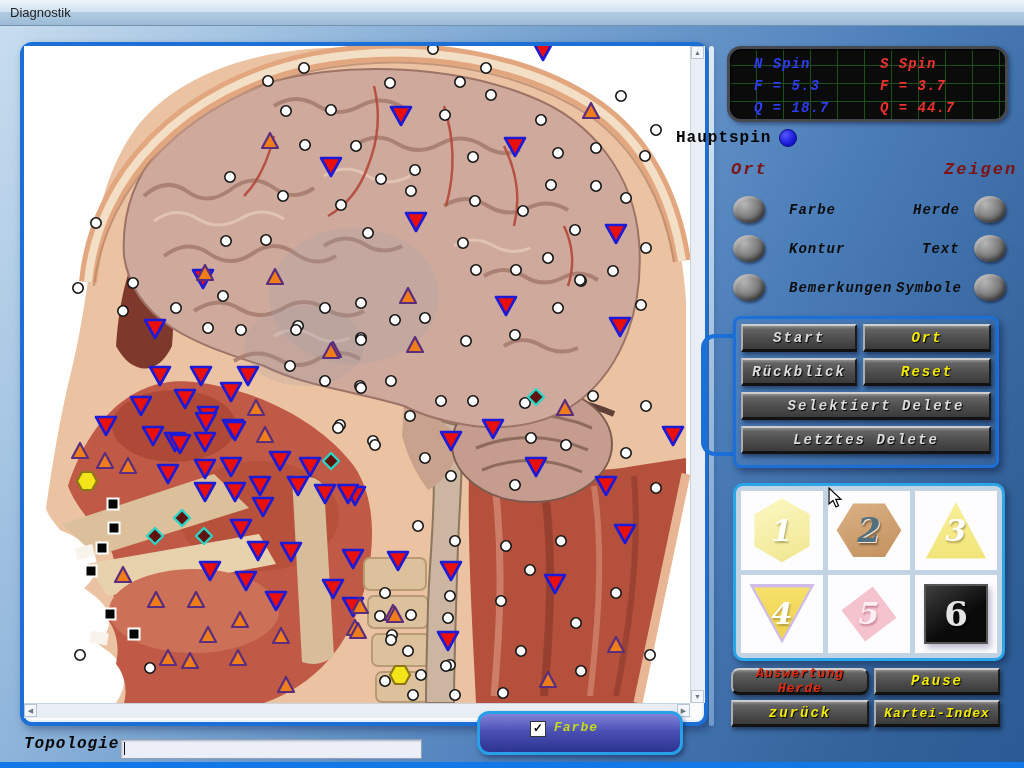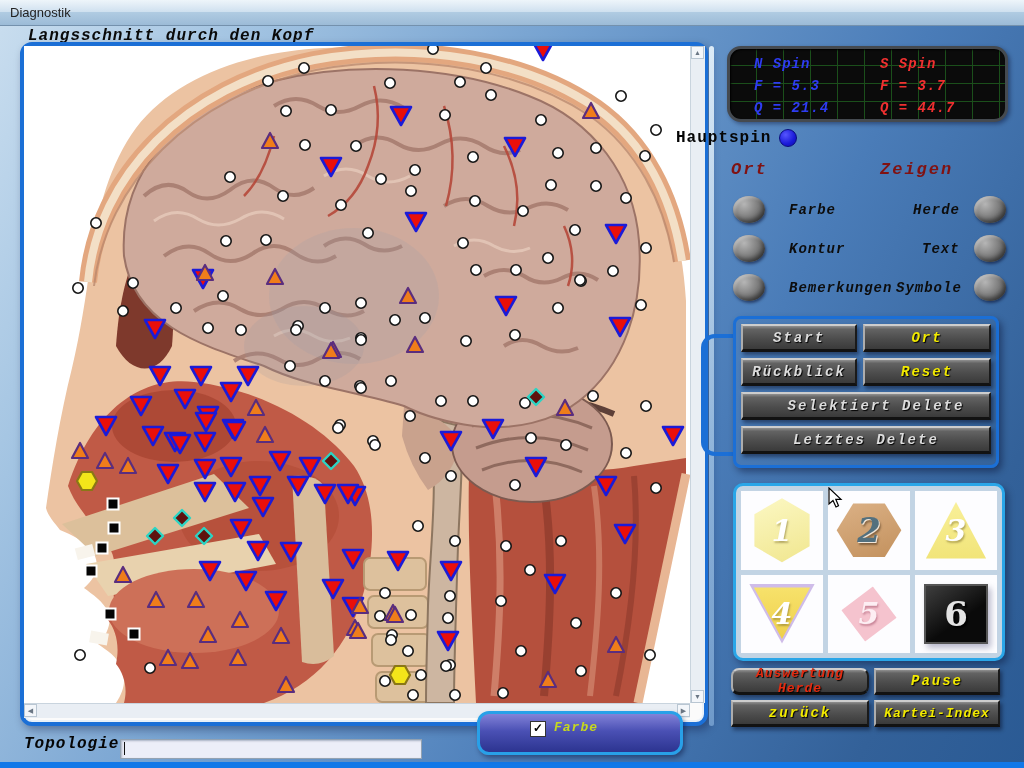--- a/index.html
+++ b/index.html
@@ -84,21 +84,20 @@
 </style>
 </head>
 <body>
 
 <div id="window">
 
   <div class="titlebar">
     <span>Diagnostik</span>
   </div>
 
-  <div class="heading">Langsschnitt durch den Kopf</div>
 
   <div class="frame"></div>
   <div class="stage">
     <svg width="666" height="657" viewBox="0 0 666 657" xmlns="http://www.w3.org/2000/svg">
       <g>
         <rect x="0" y="0" width="666" height="657" fill="#ffffff"></rect>
 
         <path d="M22,462 C28,420 36,370 48,322 C56,288 62,250 66,220 C72,170 84,120 112,82
                  C150,32 220,6 300,2 C380,-2 470,8 535,40 C585,64 625,110 645,165
                  C656,195 660,225 662,255 L662,430 C650,505 635,580 614,657 L92,657
@@ -409,32 +408,32 @@
   <div class="hscroll">
     <div class="sbtn" style="left:0;top:0;">◀</div>
     <div class="sbtn" style="left:653px;top:0;">▶</div>
   </div>
 
   <div class="sep"></div>
 
   <div class="display">
     <div class="dispcol dispN"><span>N Spin</span>
 <span>F = 5.3</span>
-<span>Q = 21.4</span></div>
+<span>Q = 18.7</span></div>
     <div class="dispcol dispS"><span>S Spin</span>
 <span>F = 3.7</span>
 <span>Q = 44.7</span></div>
   </div>
 
   <div class="hauptrow">
     <span class="hauptlbl">Hauptspin</span><span class="hauptdot"></span>
   </div>
 
   <div class="ortlbl" style="left:731px;top:160px;">Ort</div>
-  <div class="ortlbl" style="left:880px;top:160px;">Zeigen</div>
+  <div class="ortlbl" style="left:944px;top:160px;">Zeigen</div>
 
   <div class="radio" style="left:733px;top:196px;"></div>
   <div class="optlbl" style="left:789px;top:202px;">Farbe</div>
   <div class="optlbl" style="left:913px;top:202px;">Herde</div>
   <div class="radio" style="left:974px;top:196px;"></div>
 
   <div class="radio" style="left:733px;top:235px;"></div>
   <div class="optlbl" style="left:789px;top:241px;">Kontur</div>
   <div class="optlbl" style="left:922px;top:241px;">Text</div>
   <div class="radio" style="left:974px;top:235px;"></div>

